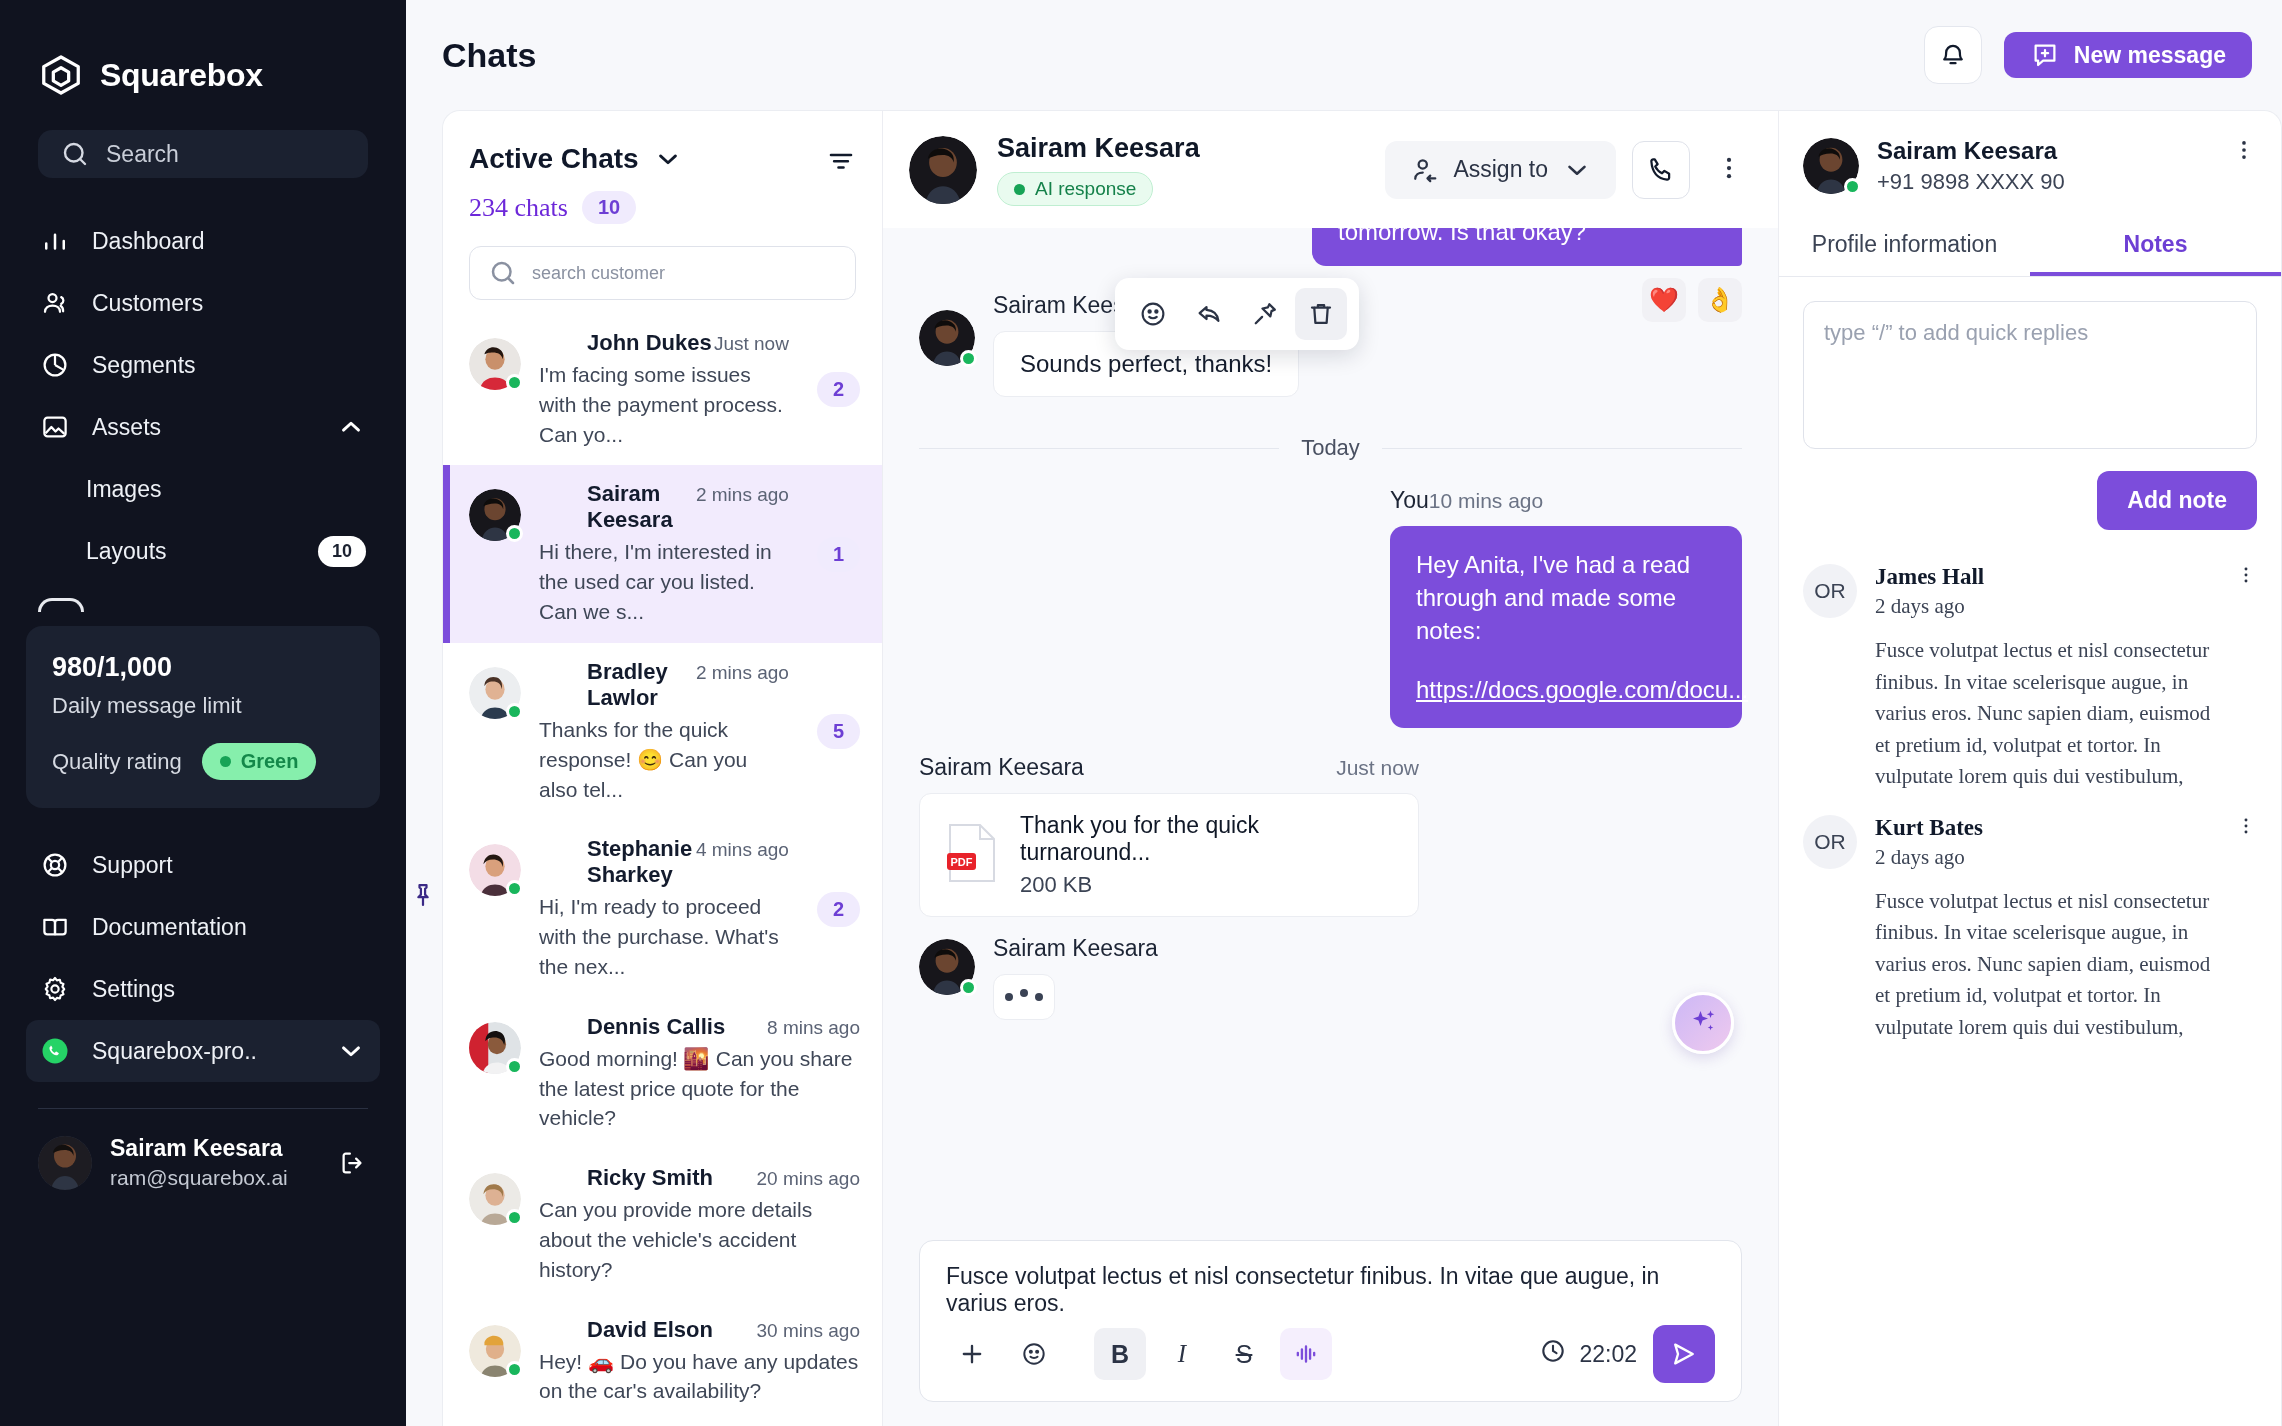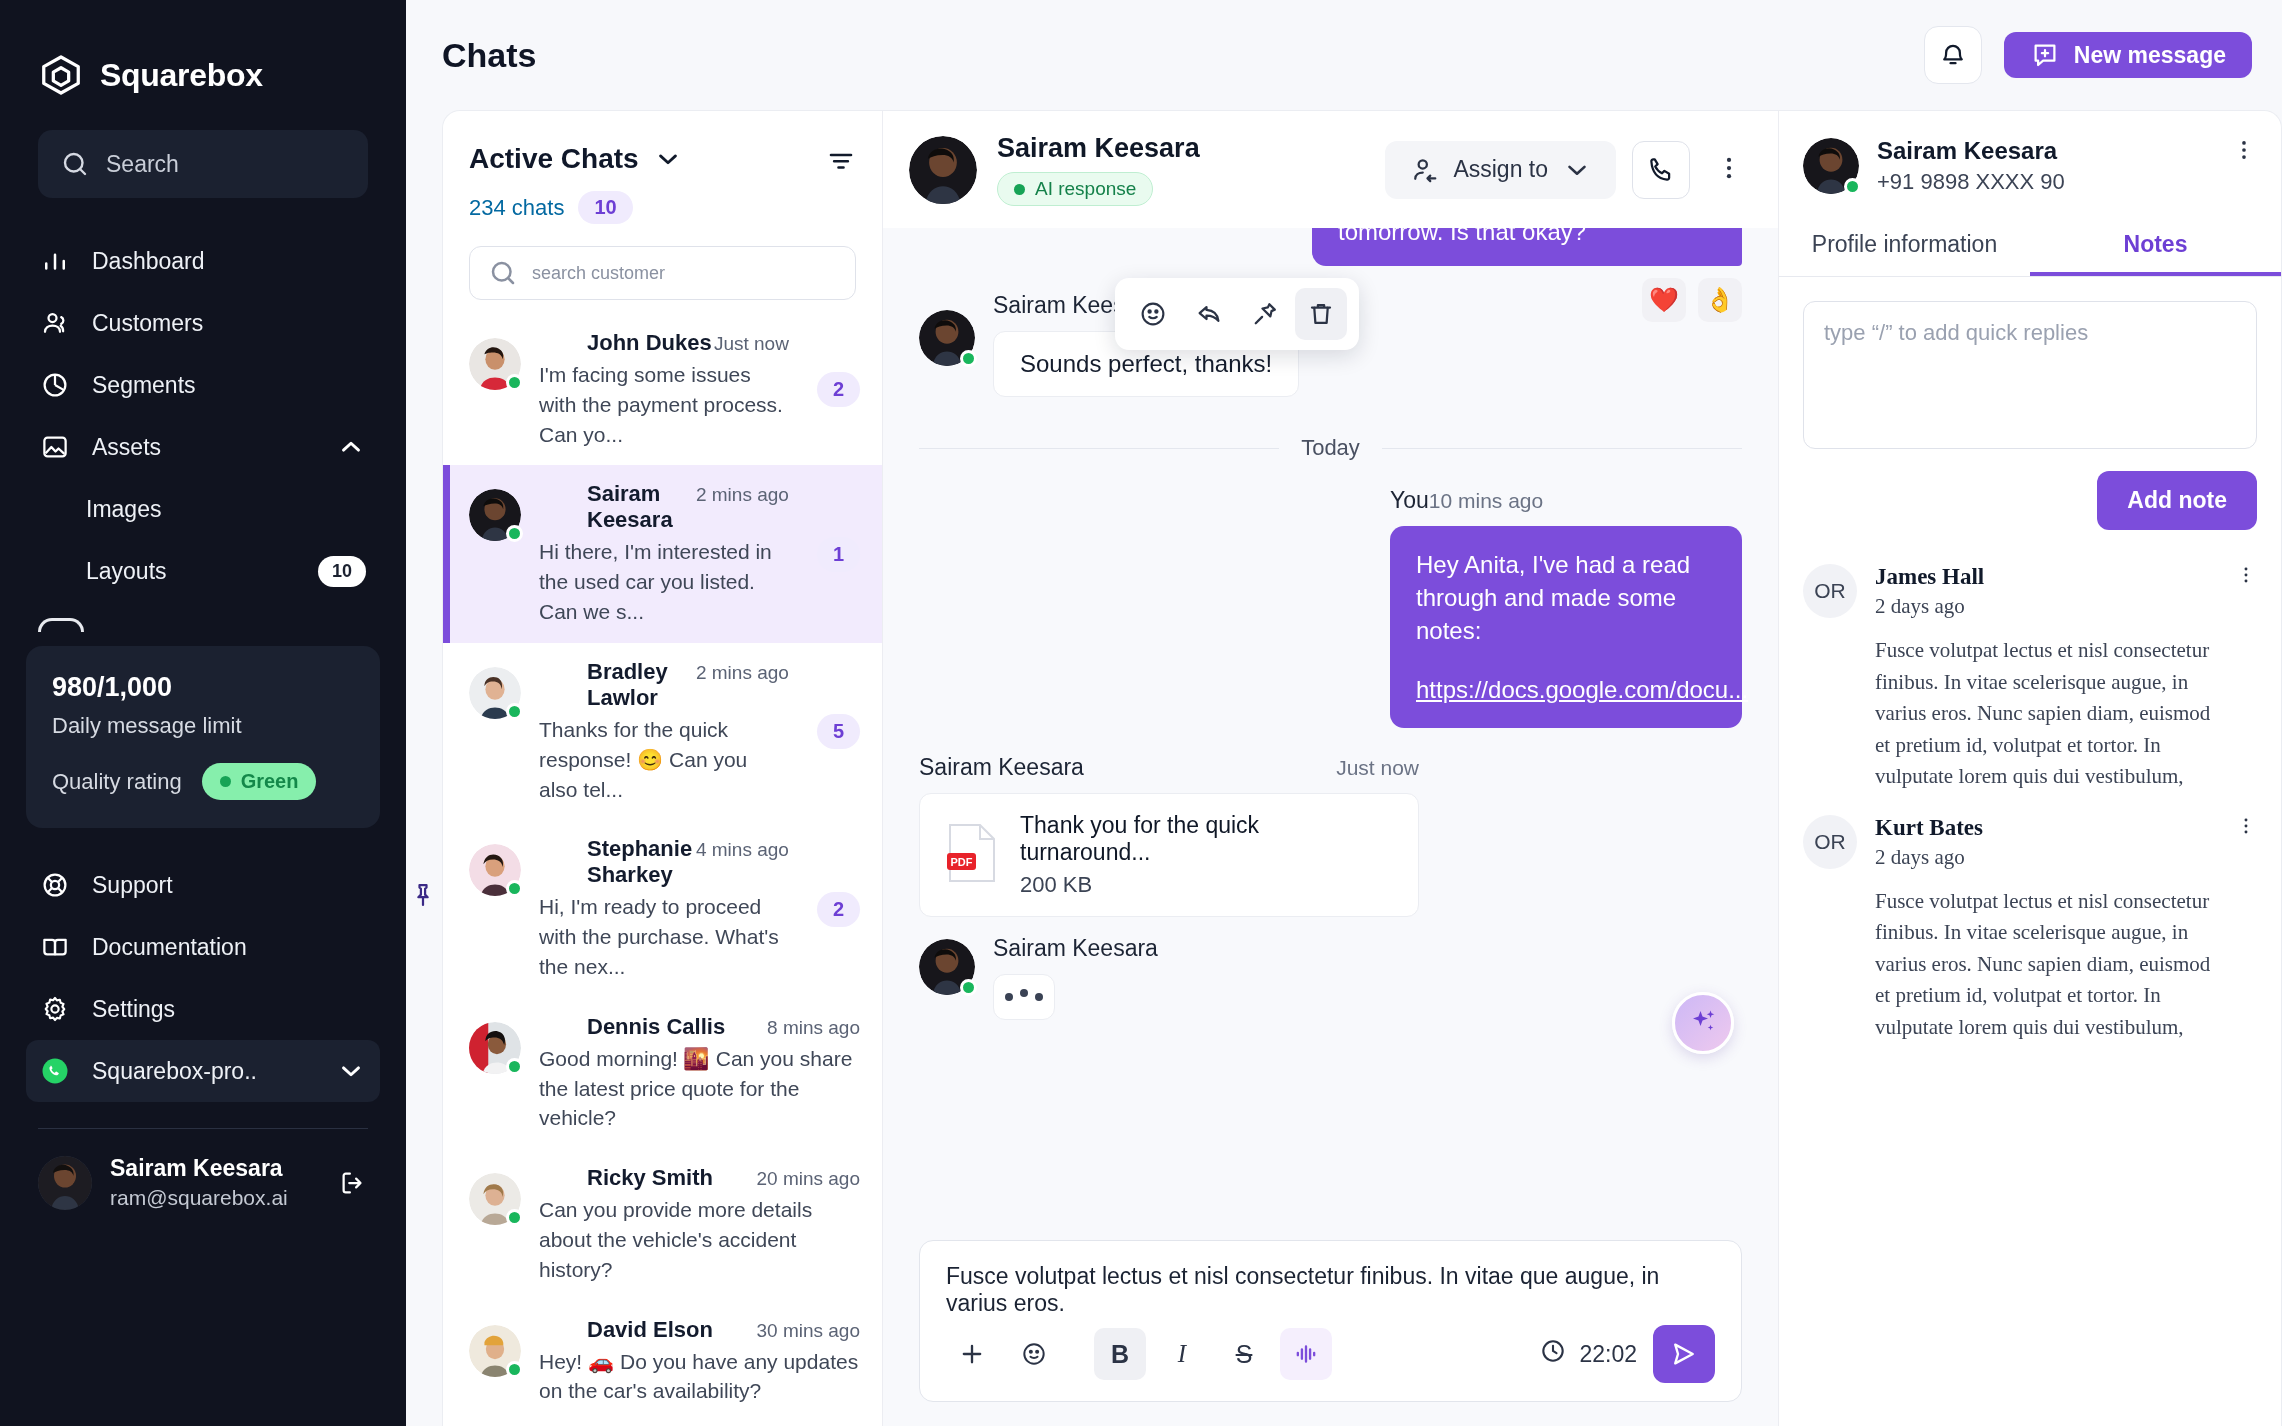--- a/index.html
+++ b/index.html
@@ -18,21 +18,21 @@
     display: flex; flex-direction: column;
     position: relative;
     overflow: hidden;
   }
   .brand { display: flex; align-items: center; gap: 16px; padding: 52px 0 0 38px; }
   .brand-logo { width: 46px; height: 46px; }
   .brand-name { color: #fff; font-size: 32px; font-weight: 700; letter-spacing: -0.3px; }
 
   .search-box {
     margin: 32px 38px 0 38px;
-    height: 68px; border-radius: 14px;
+    height: 48px; border-radius: 14px;
     background: #1b2130;
     display: flex; align-items: center; gap: 16px; padding: 0 22px;
   }
   .search-box .ph { color: #c9ced8; font-size: 23px; }
 
   .nav { margin-top: 32px; }
   .nav-item {
     display: flex; align-items: center; gap: 22px;
     height: 62px; margin: 0 26px; padding: 0 14px;
     border-radius: 12px; color: #eef1f6; font-size: 23px;
@@ -99,21 +99,21 @@
     border: 1px solid #ebedf2; border-bottom: none;
     min-width: 0;
   }
 
   
   .chatlist { width: 440px; flex: 0 0 440px; border-right: 1px solid #ecedf2; display: flex; flex-direction: column; min-height:0;}
   .cl-head { padding: 28px 26px 0 26px; }
   .cl-title-row { display: flex; align-items: center; }
   .cl-title { font-size: 28px; font-weight: 700; color: #10182a; display:flex; align-items:center; gap: 14px;}
   .cl-count { margin-top: 12px; display: flex; align-items: center; gap: 14px; }
-  .cl-count .txt { font-size: 22px; color: #0369a1; }
+  .cl-count .txt { font-size: 26px; color: #6d28d9; font-family: Liberation Serif, serif; }
   .pill-purple {
     background: #f0ebfd; color: #6d3fd4; font-size: 20px; font-weight: 700;
     border-radius: 999px; padding: 5px 16px;
   }
   .filter-btn { margin-left: auto; padding-top: 6px; }
   .cl-search {
     margin: 22px 26px 0 26px; height: 54px; border: 1px solid #dfe2ea; border-radius: 12px;
     display: flex; align-items: center; gap: 14px; padding: 0 18px;
   }
   .cl-search .ph { color: #8a91a1; font-size: 18px; }

